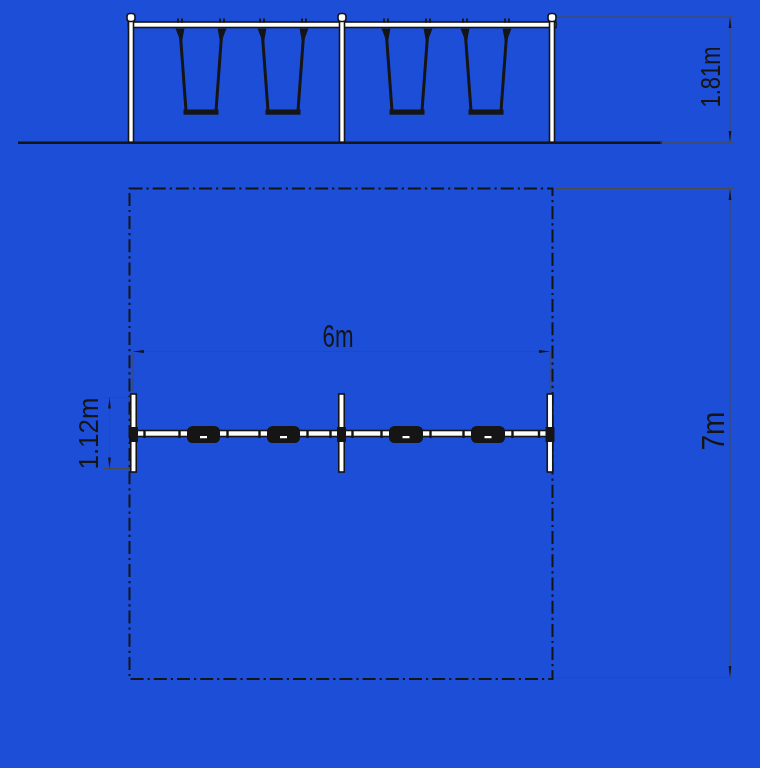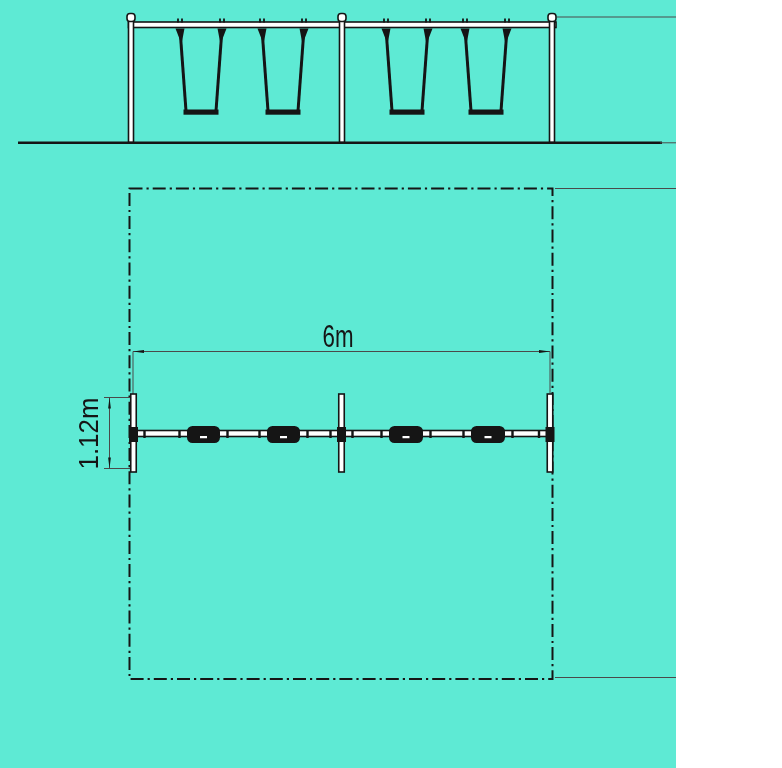--- a/index.html
+++ b/index.html
@@ -1,19 +1,19 @@
 <!DOCTYPE html>
 <html><head>
 <meta charset="utf-8">
 <style>
   html,body{margin:0;padding:0;background:#ffffff;}
   .canvas{
     position:relative;
-    width:676px;height:768px;
-    background:#5eead4;
+    width:760px;height:768px;
+    background:#1d4ed8;
     font-family:"Liberation Sans", sans-serif;
     overflow:hidden;
   }
   svg{display:block;}
   .stroke{stroke:#151515;fill:none;}
   .thick{stroke-width:2.6;}
   .thin{stroke:#4a4a4a;stroke-width:1;fill:none;}
   .solid{fill:#151515;stroke:none;}
   .body{fill:#ffffff;stroke:#151515;stroke-width:1.6;}
   .chain{stroke:#151515;stroke-width:3;fill:none;}

